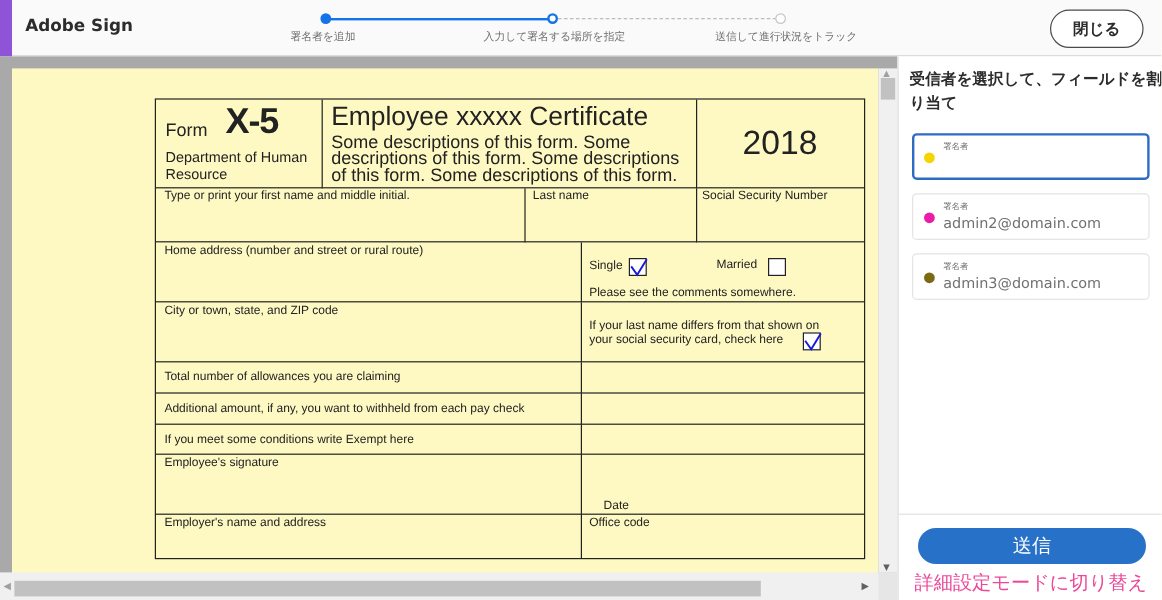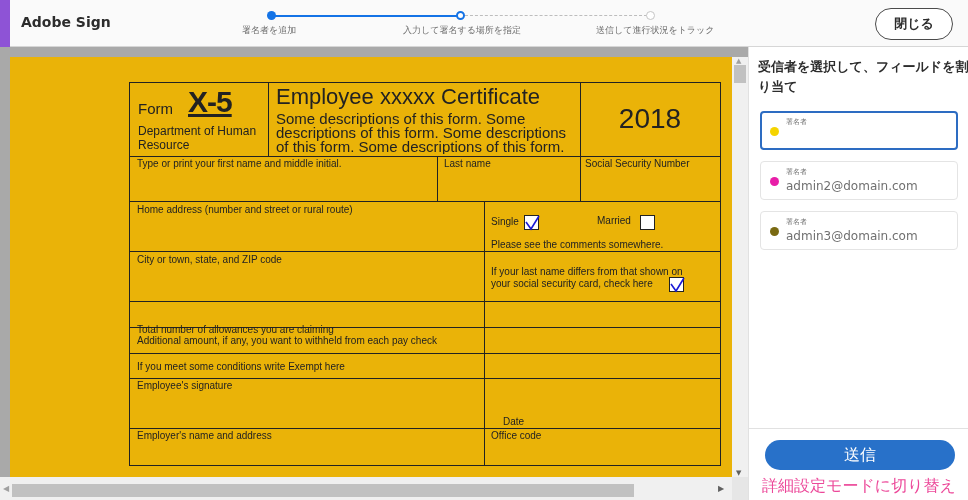--- a/index.html
+++ b/index.html
@@ -18,37 +18,37 @@
   .step-dot.current { left: 456px; background: #fff; border: 2px solid #1473e6; }
   .step-dot.todo { left: 646px; background: #fff; border: 1px solid #c6c6c6; }
   .step-label { position: absolute; top: 24px; font-size: 9px; color: #6e6e6e; white-space: nowrap; }
   .step-label.s1 { left: 242px; }
   .step-label.s2 { left: 403px; }
   .step-label.s3 { left: 596px; }
   .close-btn { position: absolute; left: 875px; top: 8px; width: 78px; height: 32px; border: 1.5px solid #4b4b4b; border-radius: 16px; background: #fff; font-size: 13px; font-weight: bold; color: #2c2c2c; display: flex; align-items: center; justify-content: center; cursor: pointer; }
 
   
   .doc-area { position: absolute; left: 0; top: 47px; width: 748px; height: 453px; background: #a9a9a9; }
-  .page { position: absolute; left: 10px; top: 10px; width: 722px; height: 430px; background: #eab308; overflow: hidden; }
+  .page { position: absolute; left: 10px; top: 10px; width: 722px; height: 430px; background: #fef9c3; overflow: hidden; }
   .vscroll { position: absolute; left: 732px; top: 10px; width: 16px; height: 420px; background: #f0f0f0; }
   .vscroll .thumb { position: absolute; left: 2px; top: 8px; width: 12px; height: 18px; background: #c1c1c1; }
   .vscroll .arrow-up { position: absolute; left: 4px; top: 0px; font-size: 7px; color: #a0a0a0; }
   .vscroll .arrow-down { position: absolute; left: 4px; bottom: 0px; font-size: 7px; color: #606060; }
   .hscroll { position: absolute; left: 0; top: 430px; width: 748px; height: 23px; background: #f0f0f0; }
   .hscroll .thumb { position: absolute; left: 12px; top: 7px; width: 622px; height: 13px; background: #c1c1c1; }
   .hscroll .arrow-left { position: absolute; left: 3px; top: 7px; font-size: 8px; color: #a0a0a0; }
   .hscroll .arrow-right { position: absolute; left: 718px; top: 7px; font-size: 8px; color: #606060; }
   .hscroll .corner { position: absolute; left: 732px; top: 0; width: 16px; height: 23px; background: #e6e6e6; }
 
   
   .form { position: absolute; left: 119px; top: 25px; width: 592px; height: 384px; border: 1.5px solid #222; font-family: "Liberation Sans", sans-serif; color: #222; }
   .cell { position: absolute; border-color: #222; border-style: solid; border-width: 0; }
   .lbl { position: absolute; font-size: 10px; line-height: 12px; color: #222; white-space: nowrap; }
   .form-word { position: absolute; left: 8px; top: 17px; font-size: 15px; }
-  .form-num { position: absolute; left: 58px; top: 2px; font-size: 30px; font-weight: bold; letter-spacing: -1px; text-decoration: underline; }
+  .form-num { position: absolute; left: 58px; top: 2px; font-size: 30px; font-weight: bold; letter-spacing: -1px; }
   .dept { position: absolute; left: 8px; top: 41px; font-size: 12px; line-height: 14px; white-space: normal; width: 130px; }
   .title { position: absolute; left: 7px; top: 1px; font-size: 22px; white-space: nowrap; }
   .desc { position: absolute; left: 7px; top: 29px; width: 305px; font-size: 15px; line-height: 14px; }
   .year { position: absolute; left: 0; top: 20px; width: 138px; text-align: center; font-size: 28px; }
   .cb { position: absolute; width: 15px; height: 15px; border: 1px solid #222; background: #fff; }
   .cb svg { position: absolute; left: -1px; top: -2px; }
 
   
   .panel { position: absolute; left: 748px; top: 47px; width: 220px; height: 453px; background: #fff; border-left: 1px solid #e1e1e1; }
   .panel-title { position: absolute; left: 9px; top: 10px; width: 215px; font-size: 13px; line-height: 20px; color: #2c2c2c; font-weight: bold; }
@@ -134,21 +134,21 @@
           <span class="lbl" style="left:6px;top:14px;">If your last name differs from that shown on</span>
           <span class="lbl" style="left:6px;top:26px;">your social security card, check here</span>
           <div class="cb" style="left:184px;top:25px;">
             <svg width="17" height="17" viewBox="0 0 17 17">
                 <path d="M2 8 L7 15 L15 2" stroke="#1a1ad6" stroke-width="1.6" fill="none"></path>
               </svg>
           </div>
         </div>
 
         <div class="cell" style="left:0;top:219px;width:355px;height:26px;border-right-width:1.5px;border-bottom-width:1.5px;">
-          <span class="lbl" style="left:7px;top:22px;">Total number of allowances you are claiming</span>
+          <span class="lbl" style="left:7px;top:7px;">Total number of allowances you are claiming</span>
         </div>
         <div class="cell" style="left:355px;top:219px;width:235px;height:26px;border-bottom-width:1.5px;"></div>
 
         <div class="cell" style="left:0;top:245px;width:355px;height:26px;border-right-width:1.5px;border-bottom-width:1.5px;">
           <span class="lbl" style="left:7px;top:7px;">Additional amount, if any, you want to withheld from each pay check</span>
         </div>
         <div class="cell" style="left:355px;top:245px;width:235px;height:26px;border-bottom-width:1.5px;"></div>
 
         <div class="cell" style="left:0;top:271px;width:355px;height:25px;border-right-width:1.5px;border-bottom-width:1.5px;">
           <span class="lbl" style="left:7px;top:7px;">If you meet some conditions write Exempt here</span>

